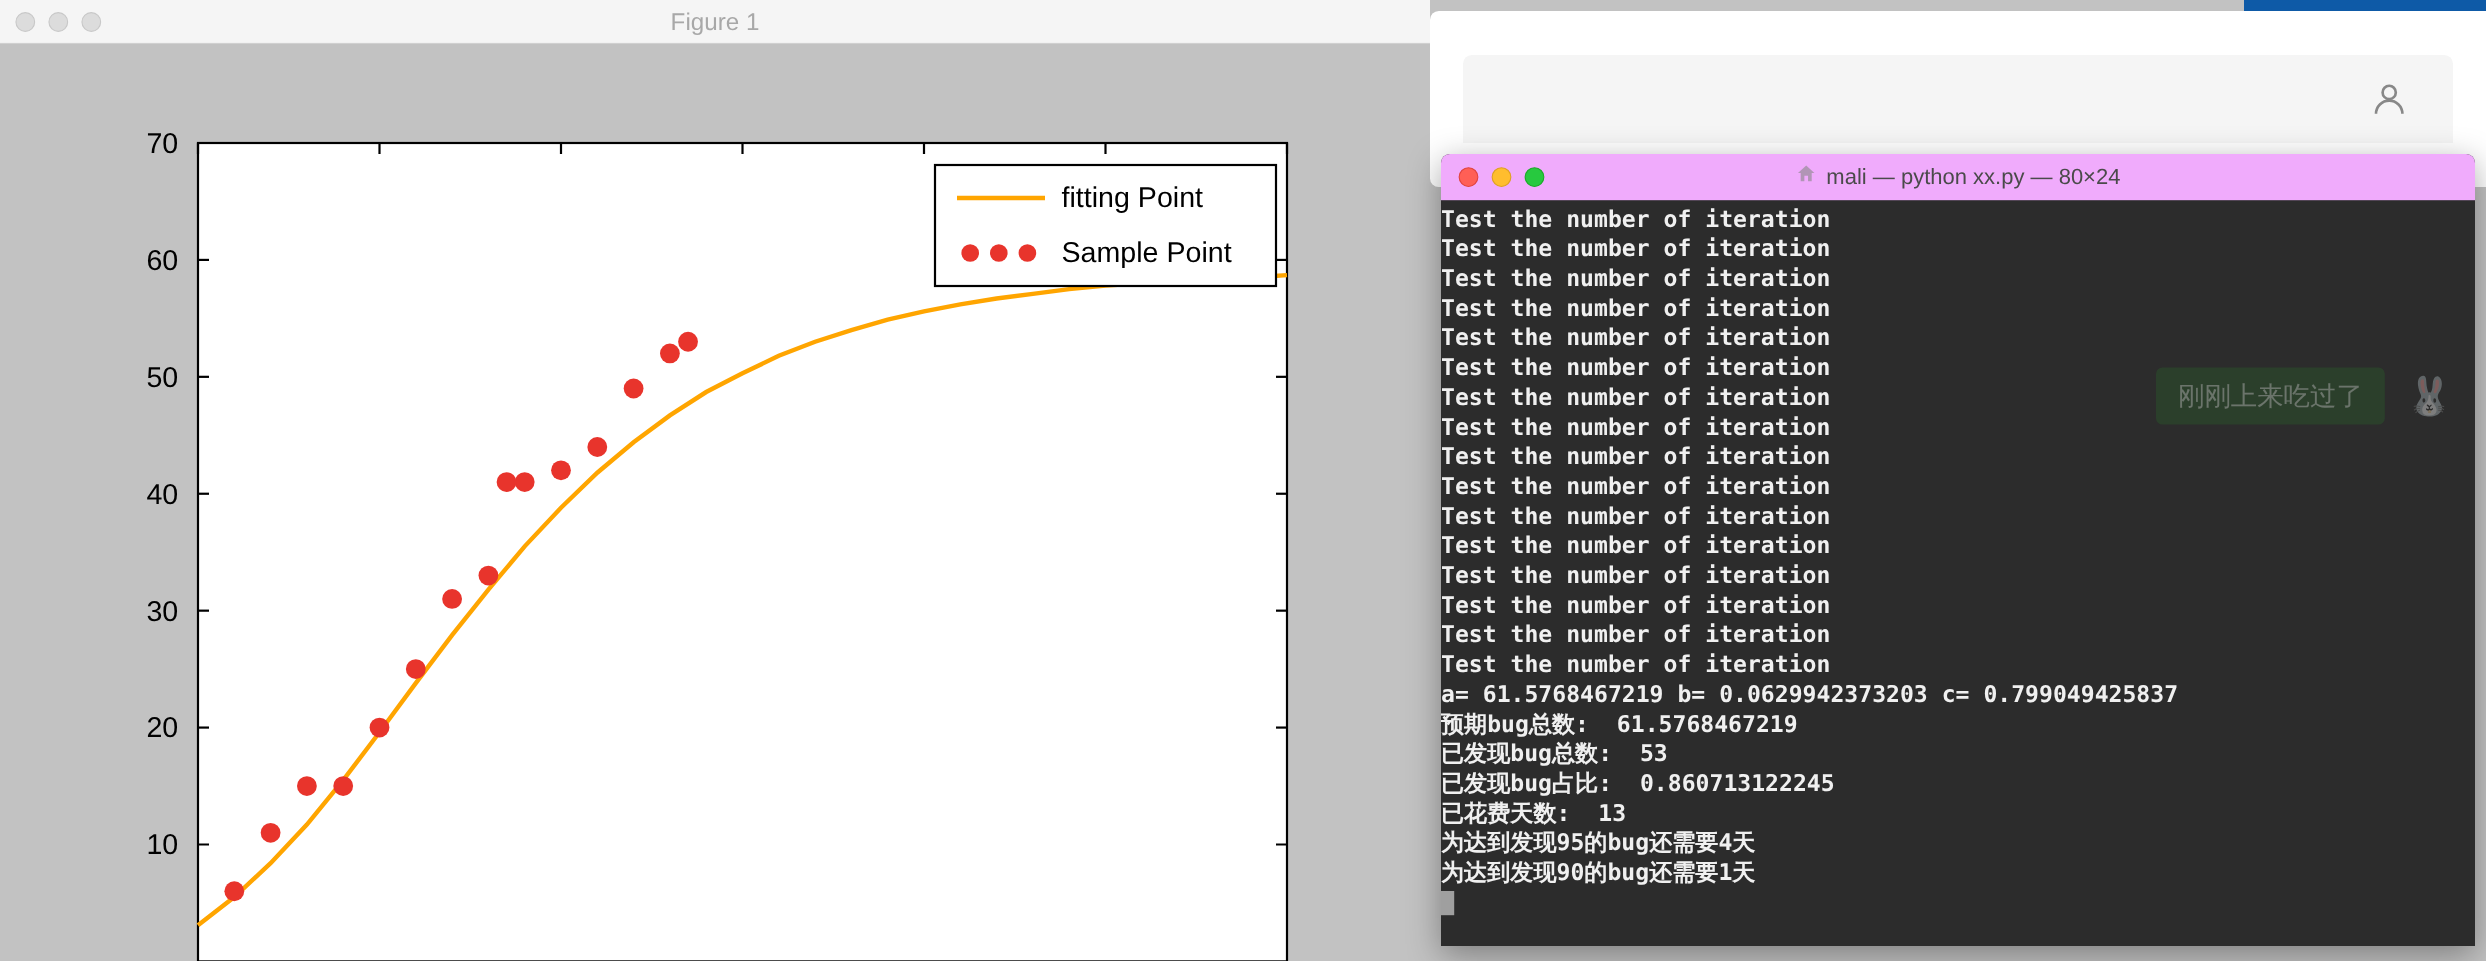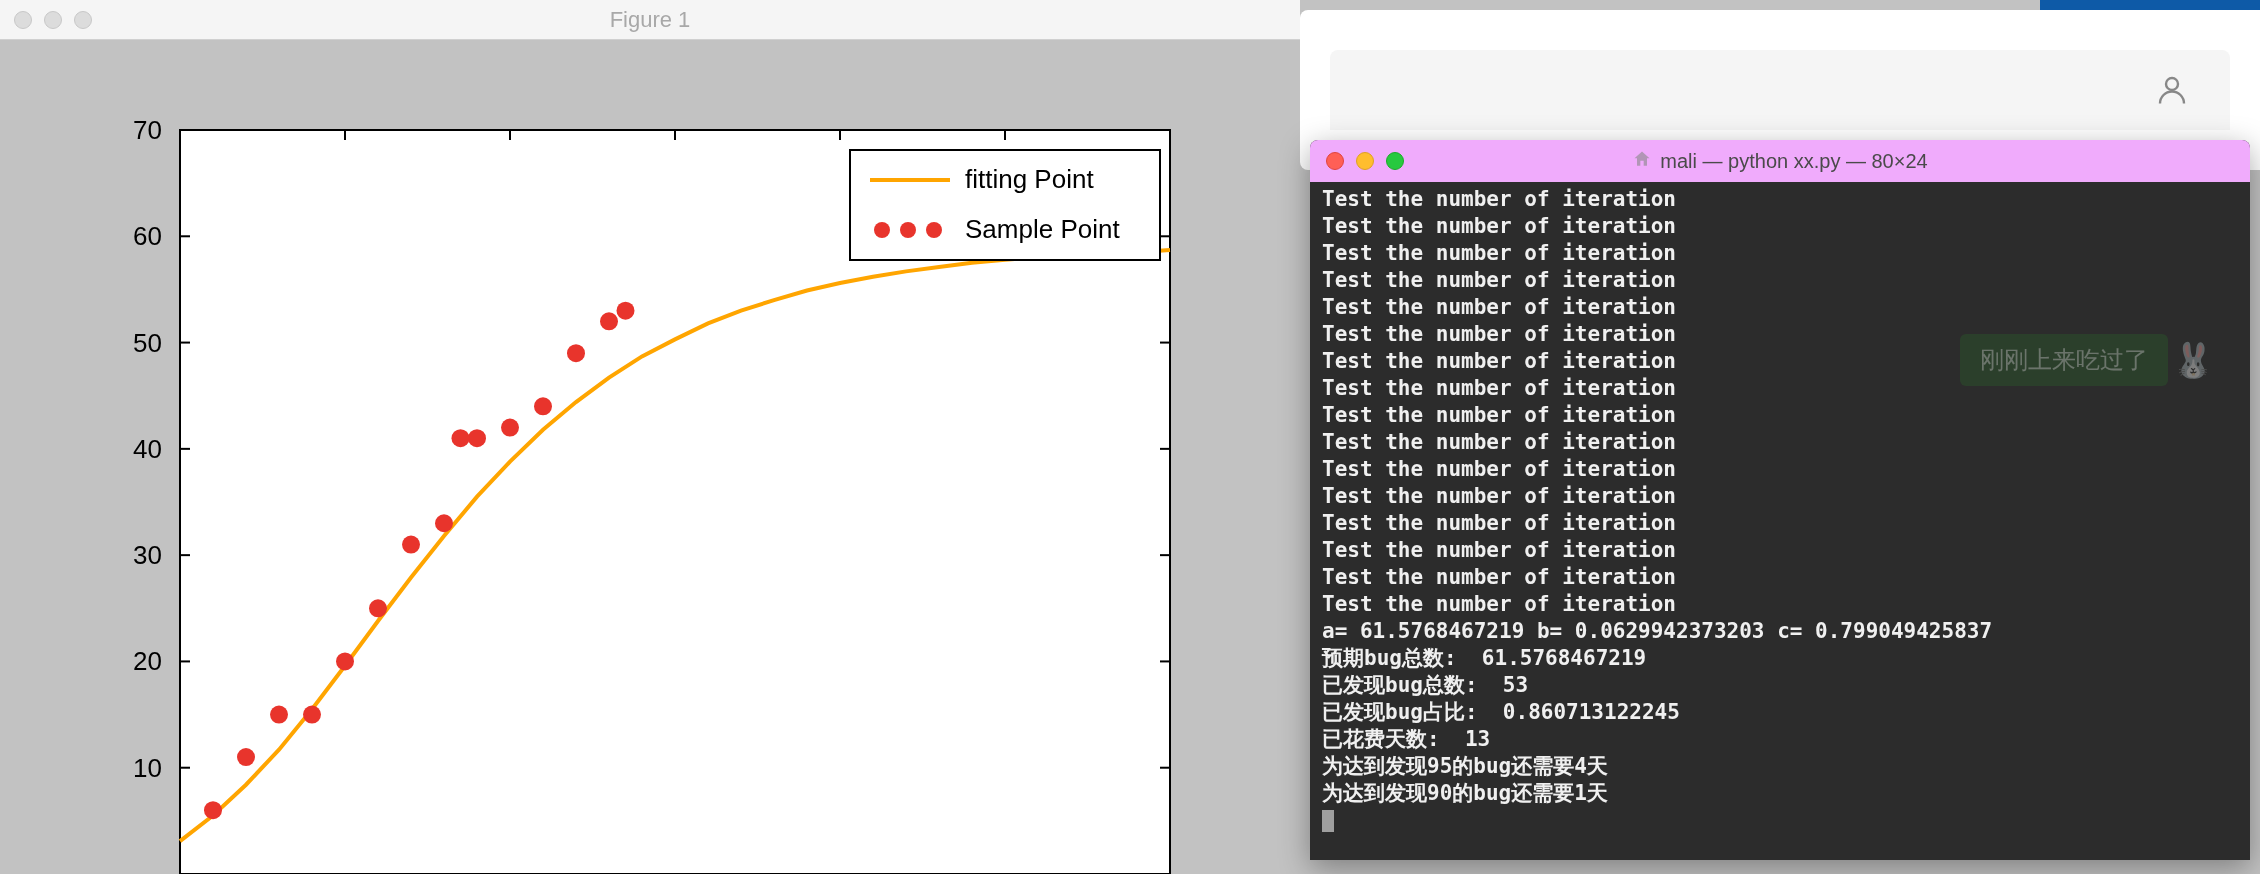--- a/index.html
+++ b/index.html
@@ -124,21 +124,21 @@
     text-align: center;
     font-size: 20px;
     color: #4a4a4a;
     display: flex;
     gap: 8px;
     justify-content: center;
     align-items: center;
   }
   .home-icon { opacity:0.6; }
   .terminal-body {
-    padding: 4px 12px;
+    padding: 4px 0;
     font-family: "Menlo", "Monaco", monospace;
     font-size: 21px;
     line-height: 27px;
     color: #f0f0f0;
     white-space: pre;
     font-weight: 600;
   }
   .cursor-block {
     display: inline-block;
     width: 12px;
@@ -147,21 +147,21 @@
     vertical-align: text-bottom;
   }
   .behind-overlay {
     position: absolute;
     right: -10px;
     top: 180px;
     width: 300px;
     height: 80px;
     display: flex;
     align-items: center;
-    gap: 4px;
+    gap: 20px;
     opacity: 0.85;
     pointer-events: none;
   }
   .notif-bubble {
     background: #2a602a;
     color: #d0e8d0;
     padding: 10px 20px;
     border-radius: 6px;
     font-size: 24px;
     opacity: 0.45;

